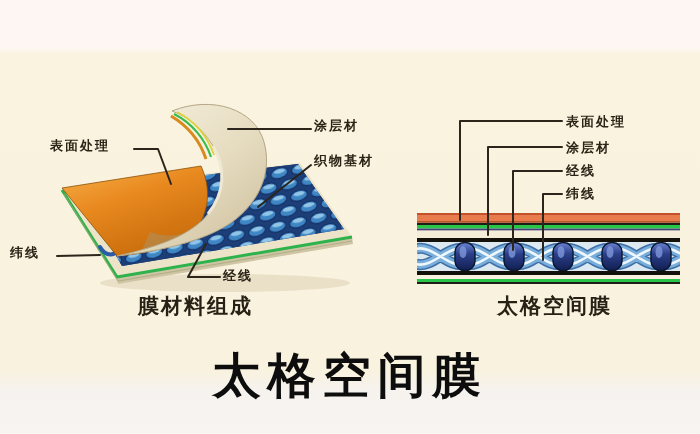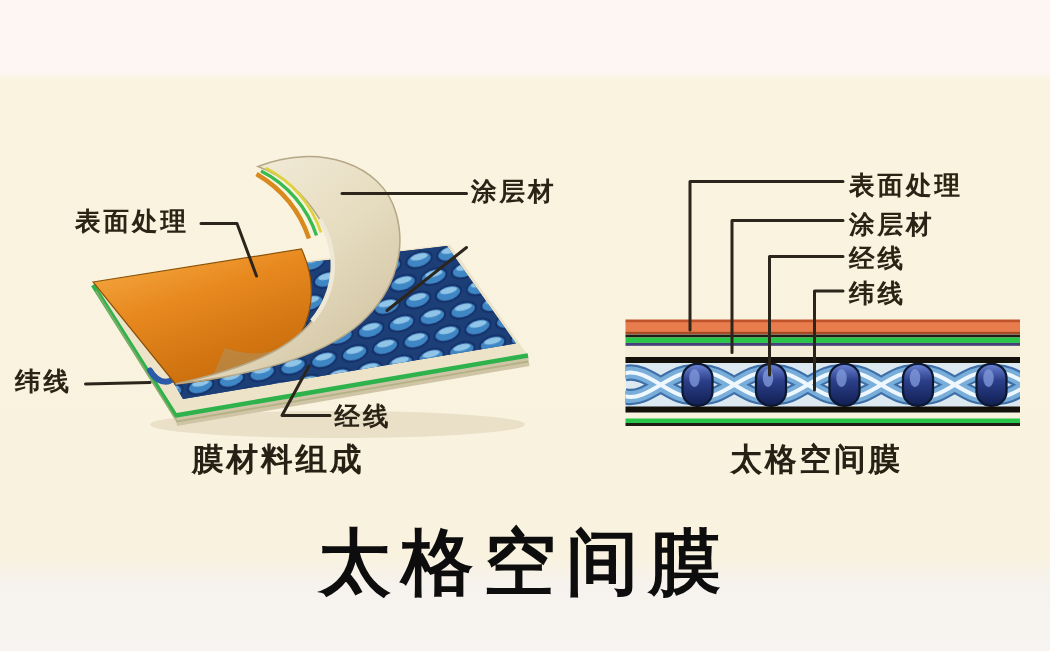--- a/index.html
+++ b/index.html
@@ -9,34 +9,34 @@
     overflow:hidden;
     background:linear-gradient(180deg,
       #fdf6f3 0%, #fdf6f3 11%,
       #faf3df 12.5%, #f9f2de 85%,
       #f6f2ee 90%, #f7f4f1 100%);
     font-family:"DejaVu Serif","Liberation Serif",serif;
   }
   .art{position:absolute;left:0;top:0;}
   .label{
     position:absolute;
-    font-size:17px;
+    font-size:13px;
     font-weight:700;
     letter-spacing:2px;
     color:#2c2317;
     white-space:nowrap;
     line-height:1.1;
   }
   .caption{
     position:absolute;
     font-size:21px;
     font-weight:700;
     letter-spacing:2px;
     color:#272015;
-    text-align:left;
+    text-align:right;
     white-space:nowrap;
     line-height:1.1;
   }
   .main-title{
     position:absolute;
     left:0;right:0;top:351px;
     text-align:center;
     font-family:"DejaVu Sans","Liberation Sans",sans-serif;
     font-size:48px;
     font-weight:900;
@@ -195,20 +195,21 @@
         <path d="M562,121 L460,121 L460,220"></path>
         <path d="M562,147 L488,147 L488,235"></path>
         <path d="M562,171 L513,171 L513,250"></path>
         <path d="M562,194 L543,194 L543,260"></path>
       </g>
     </g>
   </svg>
 
   <div class="label" style="left:50px;top:139px;">表面处理</div>
   <div class="label" style="left:314px;top:119px;">涂层材</div>
+  <div class="label" style="left:314px;top:154px;">织物基材</div>
   <div class="label" style="left:10px;top:246px;">纬线</div>
   <div class="label" style="left:223px;top:269px;">经线</div>
   <div class="caption" style="left:128px;top:294px;width:125px;">膜材料组成</div>
 
   <div class="label" style="left:566px;top:115px;">表面处理</div>
   <div class="label" style="left:566px;top:141px;">涂层材</div>
   <div class="label" style="left:566px;top:164px;">经线</div>
   <div class="label" style="left:566px;top:187px;">纬线</div>
   <div class="caption" style="left:487px;top:294px;width:125px;">太格空间膜</div>
 

